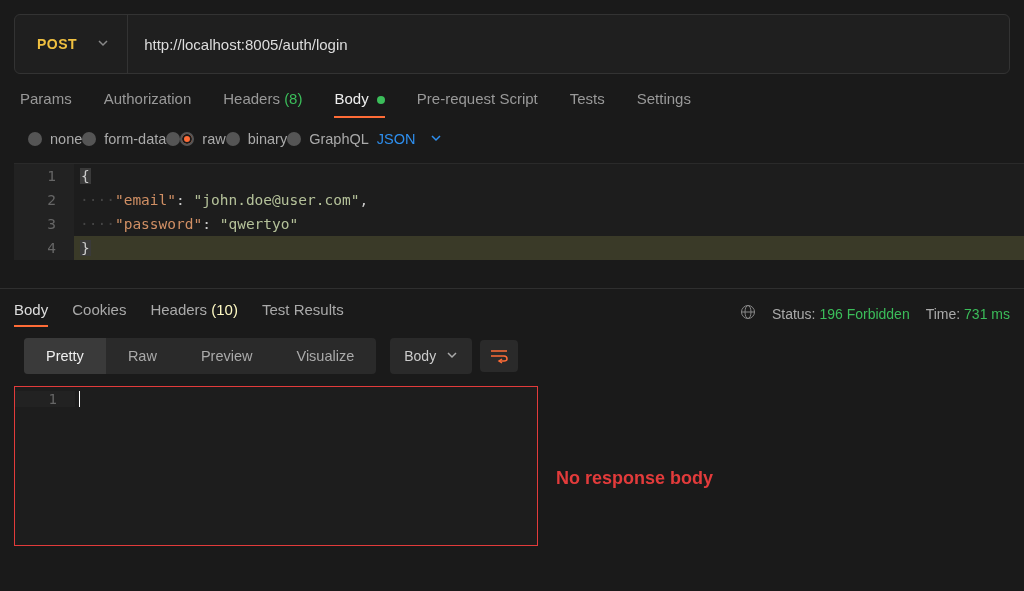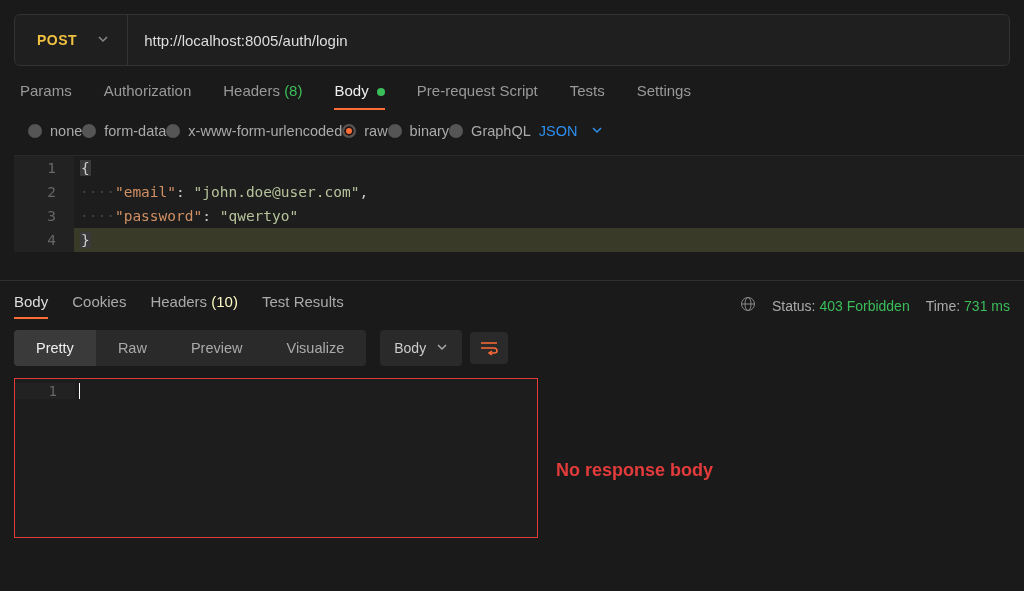--- a/index.html
+++ b/index.html
@@ -13,21 +13,21 @@
   overflow: hidden;
 }
 
 
 .url-row {
   display: flex;
   align-items: stretch;
   border: 1px solid #333;
   border-radius: 6px;
   margin: 14px 14px 0 14px;
-  height: 52px;
+  height: 60px;
   background: #1f1f1f;
 }
 .method-select {
   display: flex;
   align-items: center;
   padding: 0 18px 0 22px;
   gap: 20px;
   border-right: 1px solid #333;
   cursor: pointer;
 }
@@ -160,21 +160,21 @@
 }
 .resp-status .globe { color: #888; }
 .resp-status .status-val { color: #3bbd5a; }
 .resp-status .time-val { color: #3bbd5a; }
 
 
 .pretty-row {
   display: flex;
   align-items: center;
   gap: 8px;
-  padding: 12px 14px;
+  padding: 12px 24px;
 }
 .seg-group {
   display: flex;
   background: #2a2a2a;
   border-radius: 4px;
   overflow: hidden;
 }
 .seg {
   padding: 10px 22px;
   color: #aaa;
@@ -270,21 +270,20 @@
   <div class="radio">
     <span class="circle"></span>
     <span>none</span>
   </div>
   <div class="radio">
     <span class="circle"></span>
     <span>form-data</span>
   </div>
   <div class="radio">
     <span class="circle"></span>
-    <span>x-www-form-urlencoded</span>
   </div>
   <div class="radio selected">
     <span class="circle"></span>
     <span>raw</span>
   </div>
   <div class="radio">
     <span class="circle"></span>
     <span>binary</span>
   </div>
   <div class="radio">
@@ -335,21 +334,21 @@
   <div class="resp-status">
     <span class="globe">
       <svg width="16" height="16" viewBox="0 0 16 16">
           <circle cx="8" cy="8" r="6.5" stroke="#888" stroke-width="1" fill="none"></circle>
           <ellipse cx="8" cy="8" rx="3" ry="6.5" stroke="#888" stroke-width="1" fill="none"></ellipse>
           <line x1="1.5" y1="8" x2="14.5" y2="8" stroke="#888" stroke-width="1"></line>
         </svg>
     </span>
     <span>
       <span>Status:</span>
-      <span class="status-val">403 Forbidden</span>
+      <span class="status-val">196 Forbidden</span>
     </span>
     <span>
       <span>Time:</span>
       <span class="time-val">731 ms</span>
     </span>
   </div>
 </div>
 
 <div class="pretty-row">
   <div class="seg-group">

